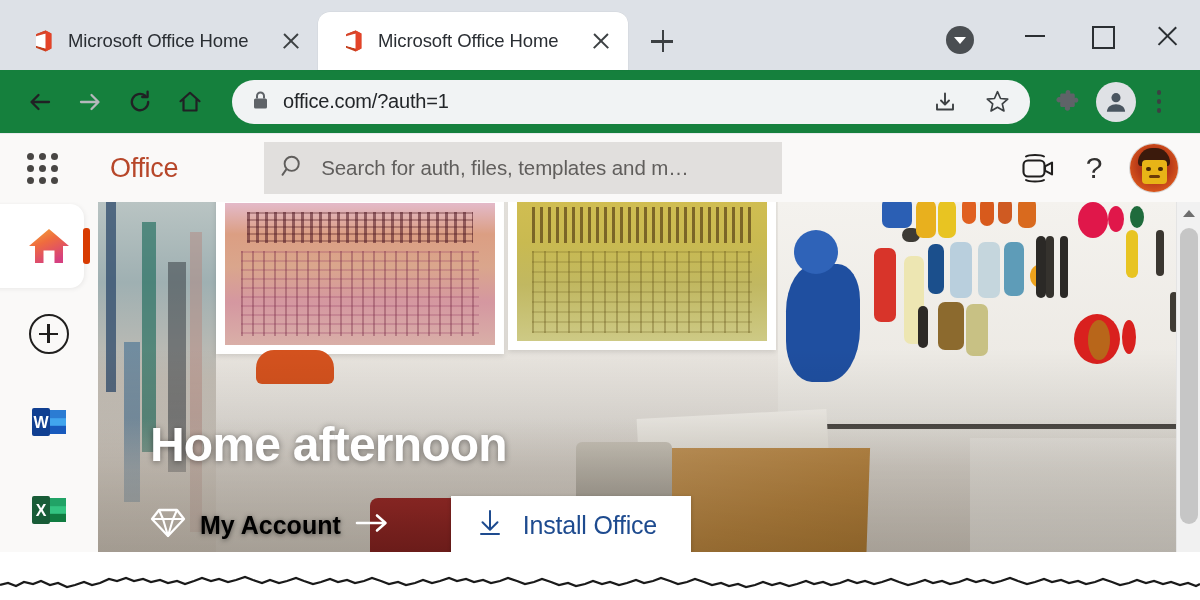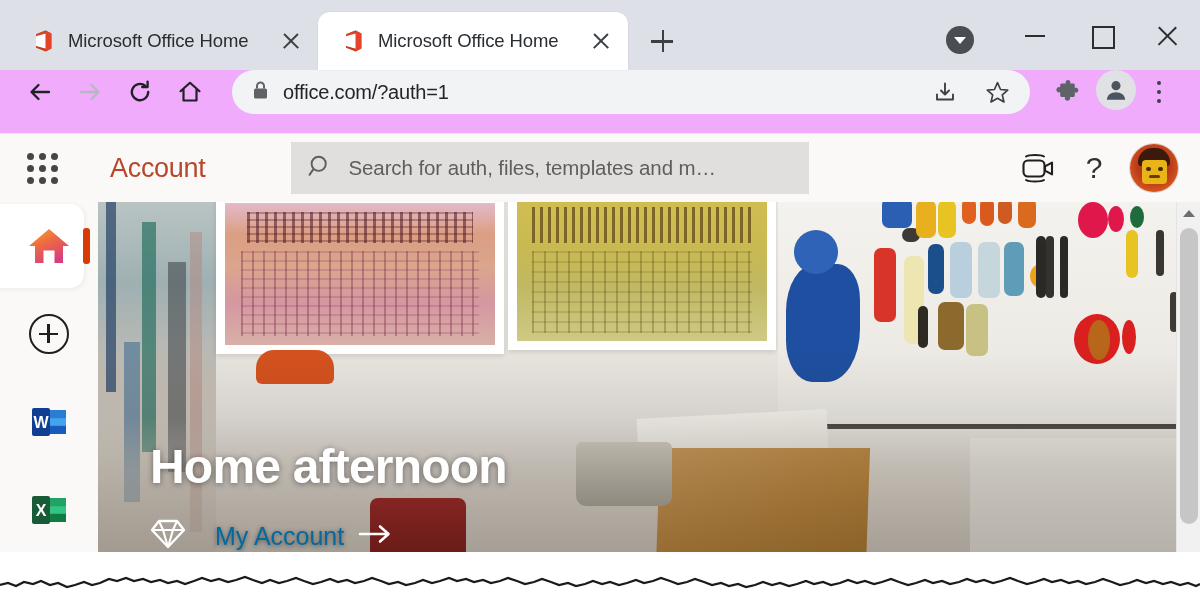--- a/index.html
+++ b/index.html
@@ -154,23 +154,23 @@
     content: "";
     position: absolute; left: 21px; top: 23px;
     width: 25px; height: 2.4px; background: #2b2f33;
   }
   .winbtn-close::before { transform: rotate(45deg); }
   .winbtn-close::after  { transform: rotate(-45deg); }
 
   
   .toolbar {
     height: 64px;
-    background: #f0abfc;
+    background: #15803d;
     display: flex;
-    align-items: flex-start;
+    align-items: center;
     padding: 0 24px 0 18px;
     gap: 6px;
     border-bottom: 1px solid #e8eaed;
   }
   .tb-icon {
     width: 44px; height: 44px;
     flex: 0 0 44px;
     display: flex; align-items: center; justify-content: center;
     border-radius: 50%;
     cursor: pointer;
@@ -517,24 +517,23 @@
     margin-bottom: 24px;
     white-space: nowrap;
   }
   .hero-actions { display: flex; align-items: center; gap: 62px; }
 
   .my-account {
     display: flex; align-items: center; gap: 14px;
     cursor: pointer;
   }
   .ma-label {
-    font-size: 25px; font-weight: normal; color: #0369a1;
+    font-size: 25px; font-weight: bold; color: #000000;
     text-shadow: 0 1px 5px rgba(0,0,0,0.5);
     white-space: nowrap;
-    margin-left: 15px;
   }
 
   .install-btn {
     background: #ffffff;
     height: 58px;
     display: flex; align-items: center; gap: 20px;
     padding: 0 34px 0 26px;
     box-shadow: 0 1px 4px rgba(0,0,0,0.22);
     cursor: pointer;
   }
@@ -707,21 +706,21 @@
           <span></span>
           <span></span>
           <span></span>
           <span></span>
           <span></span>
           <span></span>
           <span></span>
           <span></span>
         </div>
 
-        <div class="office-brand">Account</div>
+        <div class="office-brand">Office</div>
 
         <div class="office-search">
           <span>
             <svg width="27" height="27" viewBox="0 0 24 24">
               <circle cx="10.4" cy="9.6" r="6.3" stroke="#605e5c" stroke-width="1.7" fill="none"></circle>
               <path d="M5.6 14.6 L2.2 19.4" stroke="#605e5c" stroke-width="1.7" stroke-linecap="round"></path>
             </svg>
           </span>
           <span class="office-search-text">Search for auth, files, templates and m…</span>
         </div>
@@ -878,20 +877,29 @@
                   </svg>
                 </span>
                 <span class="ma-label">My Account</span>
                 <span>
                   <svg width="34" height="24" viewBox="0 0 34 24">
                     <path d="M2 12 H30 M22 4.5 L30.5 12 L22 19.5" stroke="#ffffff" stroke-width="2.6" fill="none" stroke-linecap="round" stroke-linejoin="round"></path>
                   </svg>
                 </span>
               </div>
 
+              <div class="install-btn">
+                <span>
+                  <svg width="26" height="30" viewBox="0 0 26 30">
+                    <path d="M13 3 V21 M5.5 14.2 L13 21.8 L20.5 14.2" stroke="#1e4b8f" stroke-width="2" fill="none" stroke-linecap="round" stroke-linejoin="round"></path>
+                    <path d="M4 26 H22" stroke="#1e4b8f" stroke-width="2" stroke-linecap="round"></path>
+                  </svg>
+                </span>
+                <span class="install-label">Install Office</span>
+              </div>
 
             </div>
           </div>
         </div>
 
         <div class="page-scrollbar">
           <div class="sb-arrow"></div>
           <div class="sb-thumb"></div>
         </div>
 

